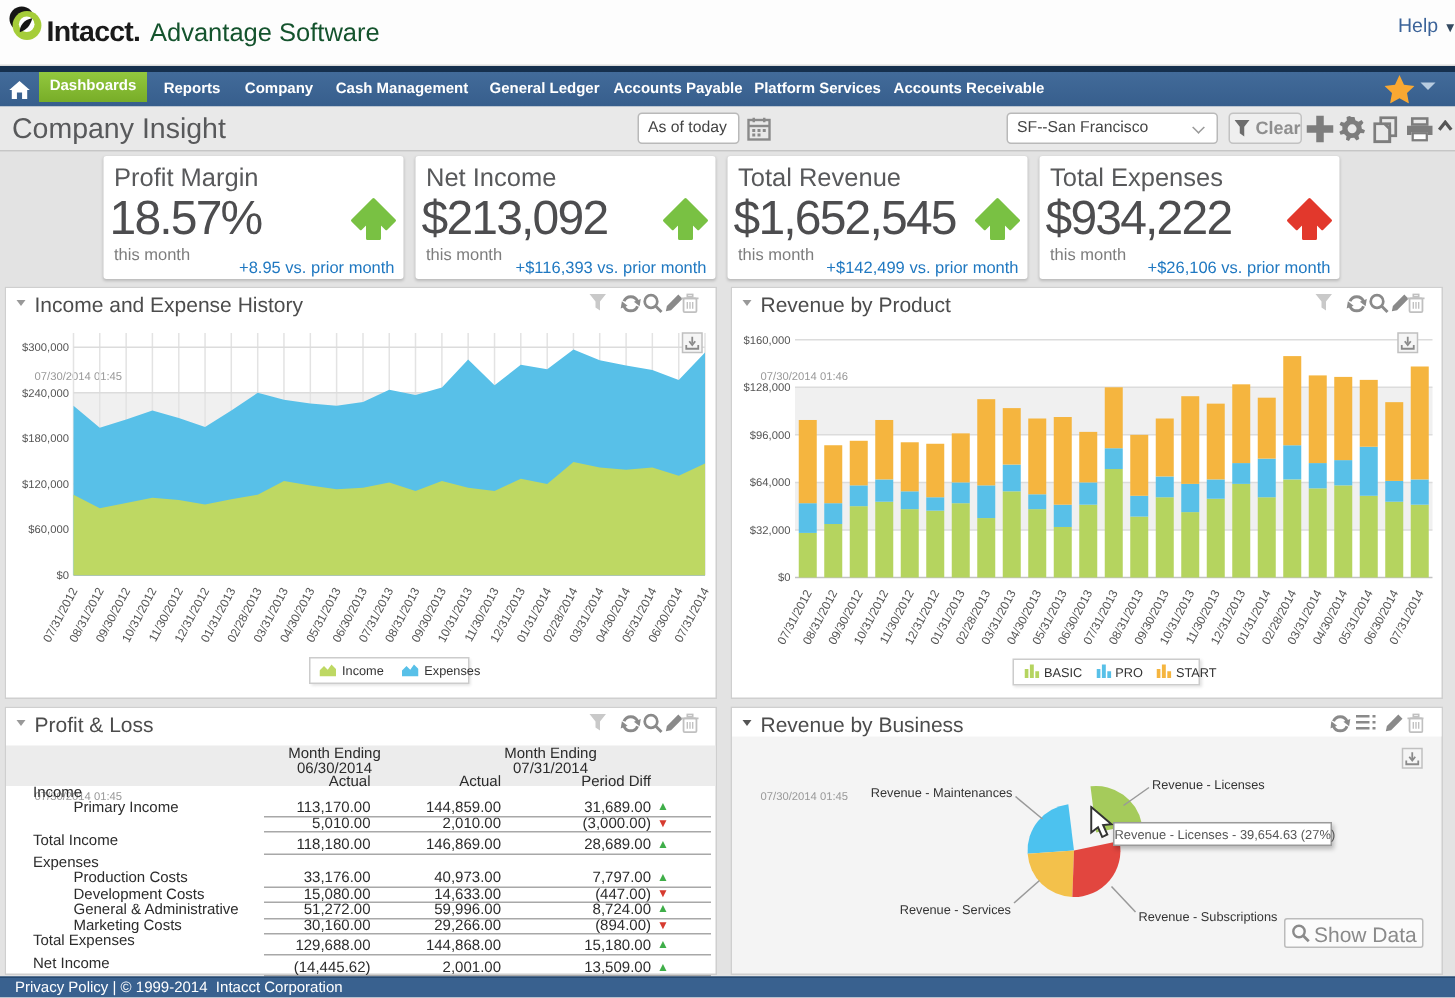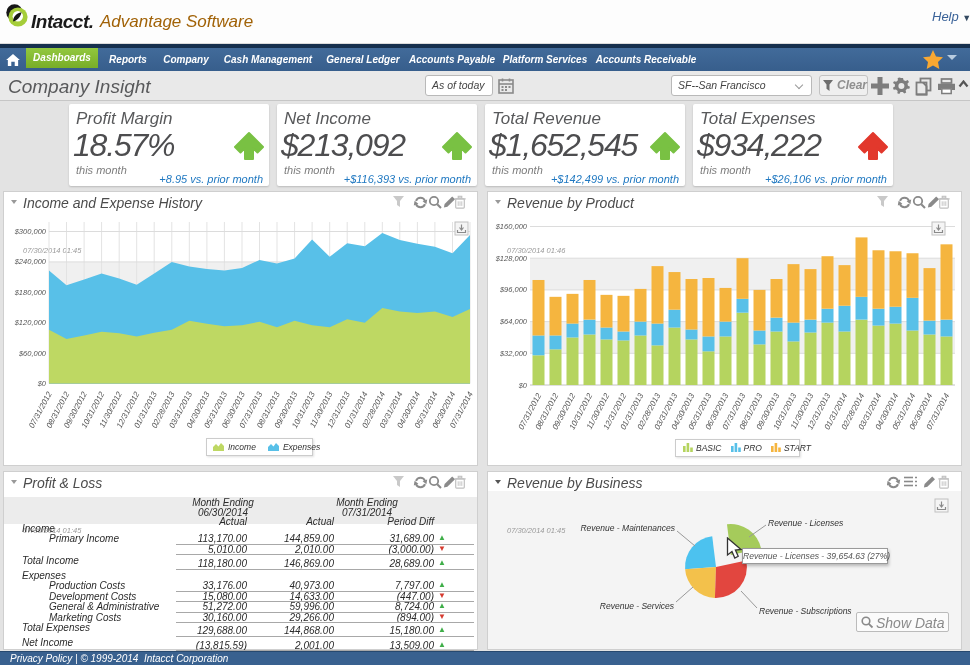--- a/index.html
+++ b/index.html
@@ -1,17 +1,17 @@
 <!DOCTYPE html>
 <html><head><meta charset="utf-8">
 <style>
 * { margin:0; padding:0; box-sizing:border-box; }
 html,body { width:970px; height:665px; font-family:"Liberation Sans",sans-serif; background:#e3e3e3; overflow:hidden; }
 .abs { position:absolute; }
-#page { position:relative; width:970px; height:477px;font-style:italic; }
+#page { position:relative; width:970px; height:477px; }
 #hdr { position:absolute; left:0; top:0; width:970px; height:44px; background:#fdfdfd; border-bottom:1px solid #dcdcdc; }
 #nav { position:absolute; left:0; top:44px; width:970px; height:27px; background:linear-gradient(#426b9a,#375e8c); border-top:4px solid #16304e; }
 #nav .it { position:absolute; top:0; height:23px; line-height:23px; color:#fff; font-size:10px; font-weight:bold; text-align:center; white-space:nowrap; }
 #nav .it { transform:translateX(-50%); }
 #n1 { left:128px; } #n2 { left:186px; } #n3 { left:268px; } #n4 { left:363px; } #n5 { left:452px; } #n6 { left:545px; } #n7 { left:646px; }
 #tool { position:absolute; left:0; top:71px; width:970px; height:30px; background:#e9e9e9; border-bottom:1px solid #c6c6c6; }
 .sel { position:absolute; top:4px; height:21px; background:#fff; border:1px solid #b9b9b9; border-radius:3px; font-size:10.5px; color:#444; line-height:19px; padding-left:6px; }
 .chev2 { position:absolute; right:9px; top:5.5px; width:6px; height:6px; border-right:1.4px solid #999; border-bottom:1.4px solid #999; transform:rotate(45deg); }
 .card { position:absolute; top:104px; width:200px; height:82px; background:#fff; border-radius:2px; box-shadow:0 1px 2px rgba(0,0,0,0.18); }
 .ct { position:absolute; left:7px; top:5px; font-size:17px; color:#58595b; }
@@ -31,21 +31,21 @@
 <div id="page">
 
 <div id="hdr">
 <svg width="30" height="30" viewBox="0 0 30 30" style="position:absolute;left:2px;top:2px">
 <circle cx="12.5" cy="10.5" r="8.2" fill="#161616"></circle>
 <circle cx="16" cy="15" r="9.6" fill="#a5cd39"></circle>
 <circle cx="15.8" cy="14.2" r="5.2" fill="#fff"></circle>
 <path d="M11.2,19.5 C10.8,15.5 14,11 19.5,10.2 C18.5,14.8 15.5,18.3 11.2,19.5 Z" fill="#161616"></path>
 </svg>
 <div class="abs" style="left:31px;top:11px;font-size:19px;font-weight:bold;color:#1a1a1a;letter-spacing:-0.5px">Intacct.</div>
-<div class="abs" style="left:100px;top:12px;font-size:17px;color:#a16207">Advantage Software</div>
+<div class="abs" style="left:100px;top:12px;font-size:17px;color:#14532d">Advantage Software</div>
 <div class="abs" style="left:932px;top:9px;font-size:13px;color:#3b6399;white-space:nowrap">Help <span style="font-size:9px;color:#344a61">▼</span></div>
 </div>
 
 <div id="nav">
 <svg width="14" height="12" viewBox="0 0 16 14" style="position:absolute;left:6px;top:6px">
 <path d="M8,0 L16,7 L14,7 L14,14 L10,14 L10,9 L6,9 L6,14 L2,14 L2,7 L0,7 Z" fill="#fff"></path>
 </svg>
 <div class="it" style="left:26px;width:72px;height:20px;line-height:20px;background:linear-gradient(#92c83e,#78ad28);transform:none">Dashboards</div>
 <div class="it" id="n1">Reports</div>
 <div class="it" id="n2">Company</div>
@@ -511,21 +511,21 @@
 <div class="num" style="top:139.5px;left:123px;width:120px">30,160.00</div>
 <div class="num" style="top:139.5px;left:210px;width:120px">29,266.00</div>
 <div class="num" style="top:139.5px;left:310px;width:120px">(894.00)</div>
 <div style="position:absolute;top:139.5px;left:434px;font-size:8px"><span style="color:#d63b30">▼</span></div>
 <div style="position:absolute;left:18px;top:150px;width:260px;font-size:10px;white-space:nowrap">Total Expenses</div>
 <div class="num" style="top:153px;left:123px;width:120px">129,688.00</div>
 <div class="num" style="top:153px;left:210px;width:120px">144,868.00</div>
 <div class="num" style="top:153px;left:310px;width:120px">15,180.00</div>
 <div style="position:absolute;top:153px;left:434px;font-size:8px"><span style="color:#3fae49">▲</span></div>
 <div style="position:absolute;left:18px;top:164.5px;width:260px;font-size:10px;white-space:nowrap">Net Income</div>
-<div class="num" style="top:167.5px;left:123px;width:120px">(13,815.59)</div>
+<div class="num" style="top:167.5px;left:123px;width:120px">(14,445.62)</div>
 <div class="num" style="top:167.5px;left:210px;width:120px">2,001.00</div>
 <div class="num" style="top:167.5px;left:310px;width:120px">13,509.00</div>
 <div style="position:absolute;top:167.5px;left:434px;font-size:8px"><span style="color:#3fae49">▲</span></div>
 <div style="position:absolute;left:172px;top:71.5px;width:298px;height:1px;background:#a8a8a8"></div>
 <div style="position:absolute;left:172px;top:82px;width:298px;height:1px;background:#a8a8a8"></div>
 <div style="position:absolute;left:172px;top:96.5px;width:298px;height:1px;background:#a8a8a8"></div>
 <div style="position:absolute;left:172px;top:118.5px;width:298px;height:1px;background:#a8a8a8"></div>
 <div style="position:absolute;left:172px;top:129px;width:298px;height:1px;background:#a8a8a8"></div>
 <div style="position:absolute;left:172px;top:139.5px;width:298px;height:1px;background:#a8a8a8"></div>
 <div style="position:absolute;left:172px;top:150px;width:298px;height:1px;background:#a8a8a8"></div>

